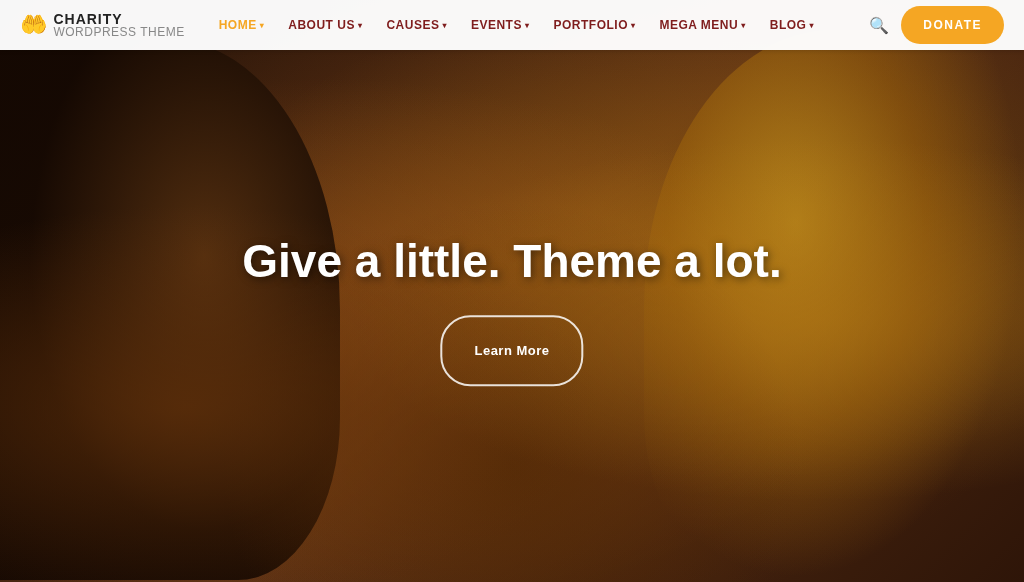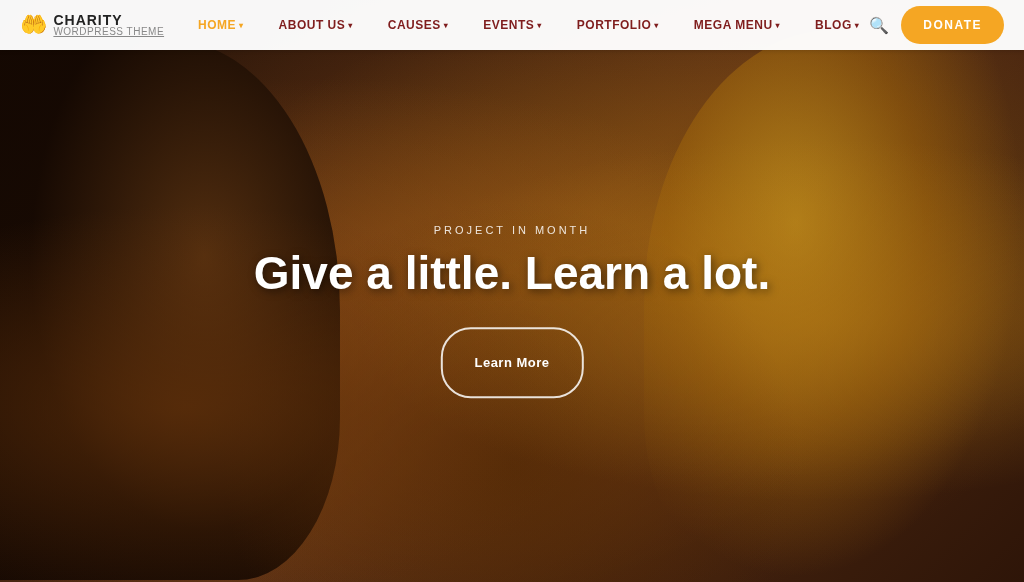--- a/index.html
+++ b/index.html
@@ -101,33 +101,31 @@
 
     .logo-name {
       font-size: 14px;
       font-weight: 900;
       color: #222;
       letter-spacing: 1px;
       text-transform: uppercase;
     }
 
     .logo-sub {
-      font-size: 10px;
+      font-size: 12px;
       color: #888;
       letter-spacing: 0.5px;
       text-transform: uppercase;
-      text-decoration: underline;
     }
 
     .nav-items {
       display: flex;
       align-items: center;
       gap: 4px;
       flex: 1;
-      justify-content: space-between;
     }
 
     .nav-item {
       display: flex;
       align-items: center;
       gap: 3px;
       padding: 6px 10px;
       font-size: 12px;
       font-weight: 700;
       text-transform: uppercase;
@@ -267,17 +265,16 @@
       </a>
     </div>
 
     <div class="nav-right">
       <span class="search-icon">🔍</span>
       <button class="donate-btn">DONATE</button>
     </div>
   </nav>
 
   <div class="hero-content">
-    <p class="hero-label">PROJECT IN MONTH</p>
-    <h1 class="hero-title">Give a little. Learn a lot.</h1>
+    <h1 class="hero-title">Give a little. Theme a lot.</h1>
     <a class="hero-btn" href="#">Learn More</a>
   </div>
 </div>
 
 </body></html>

